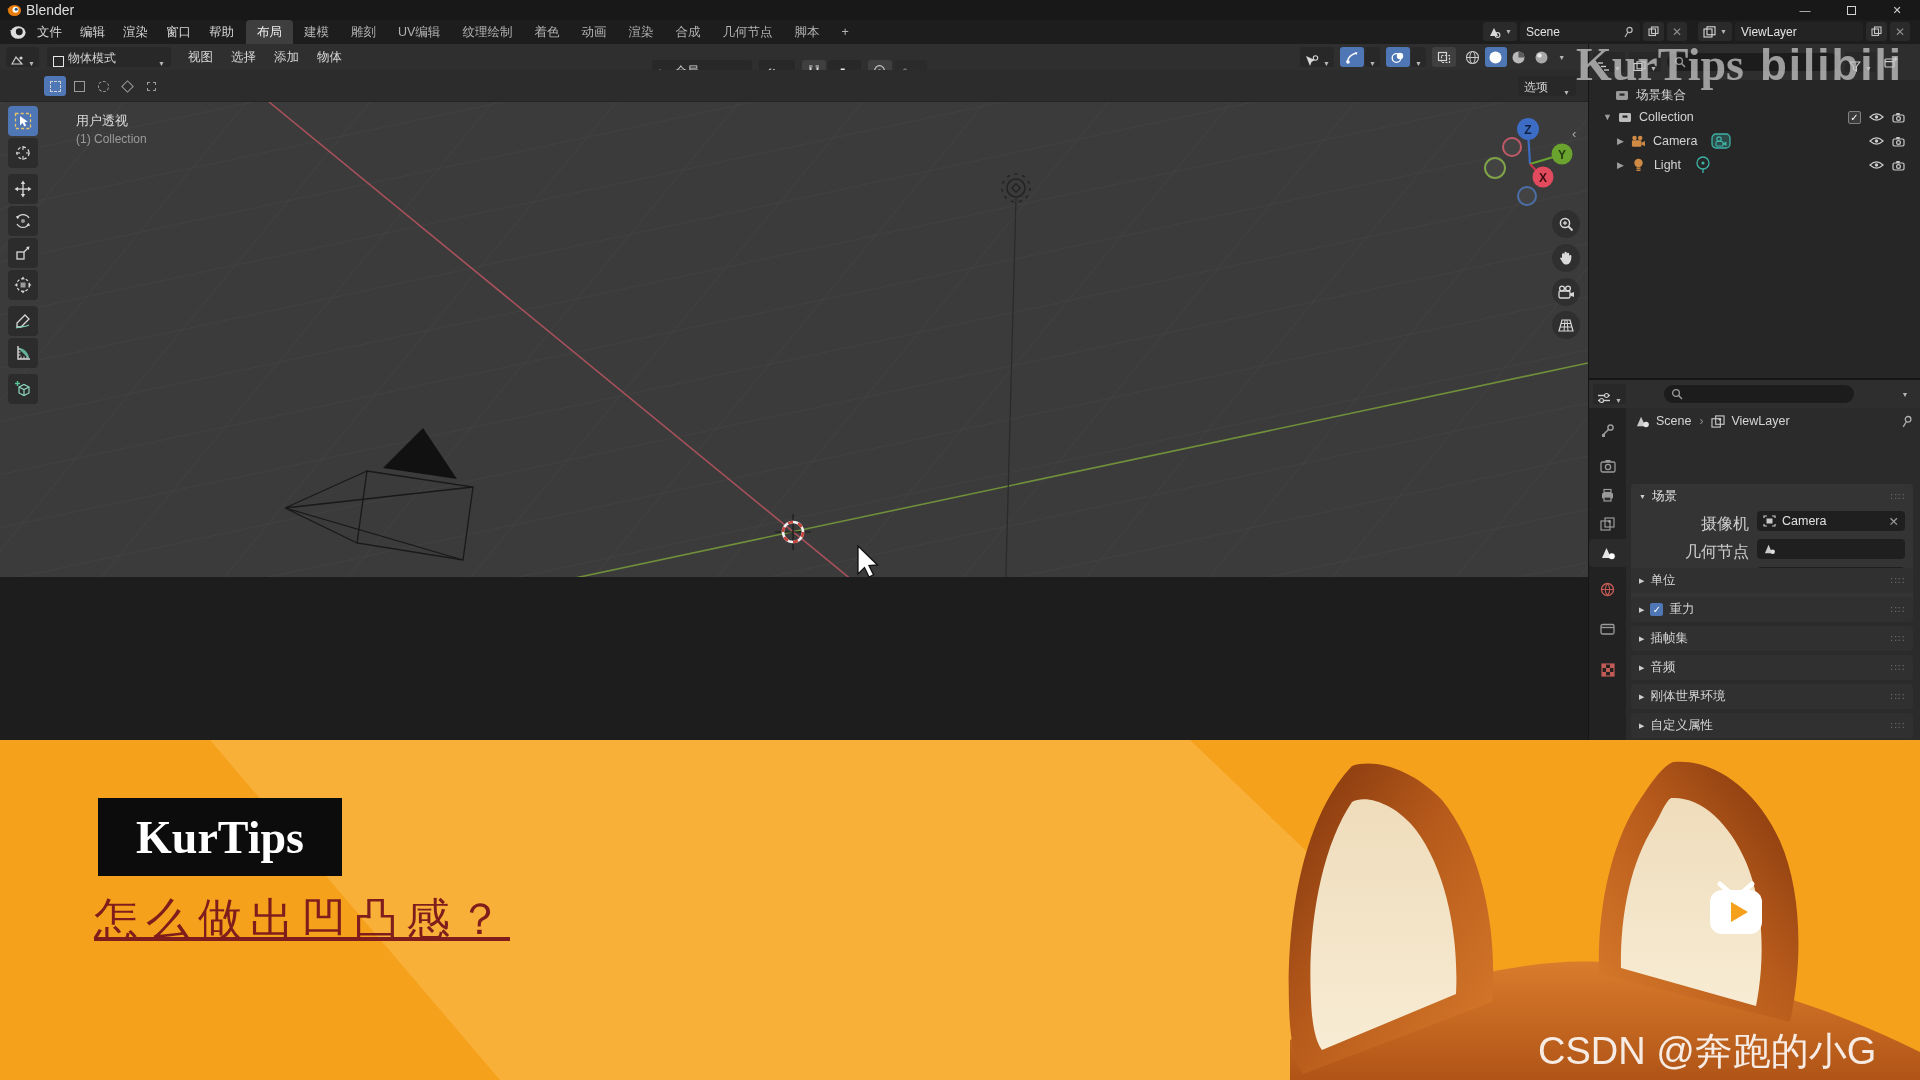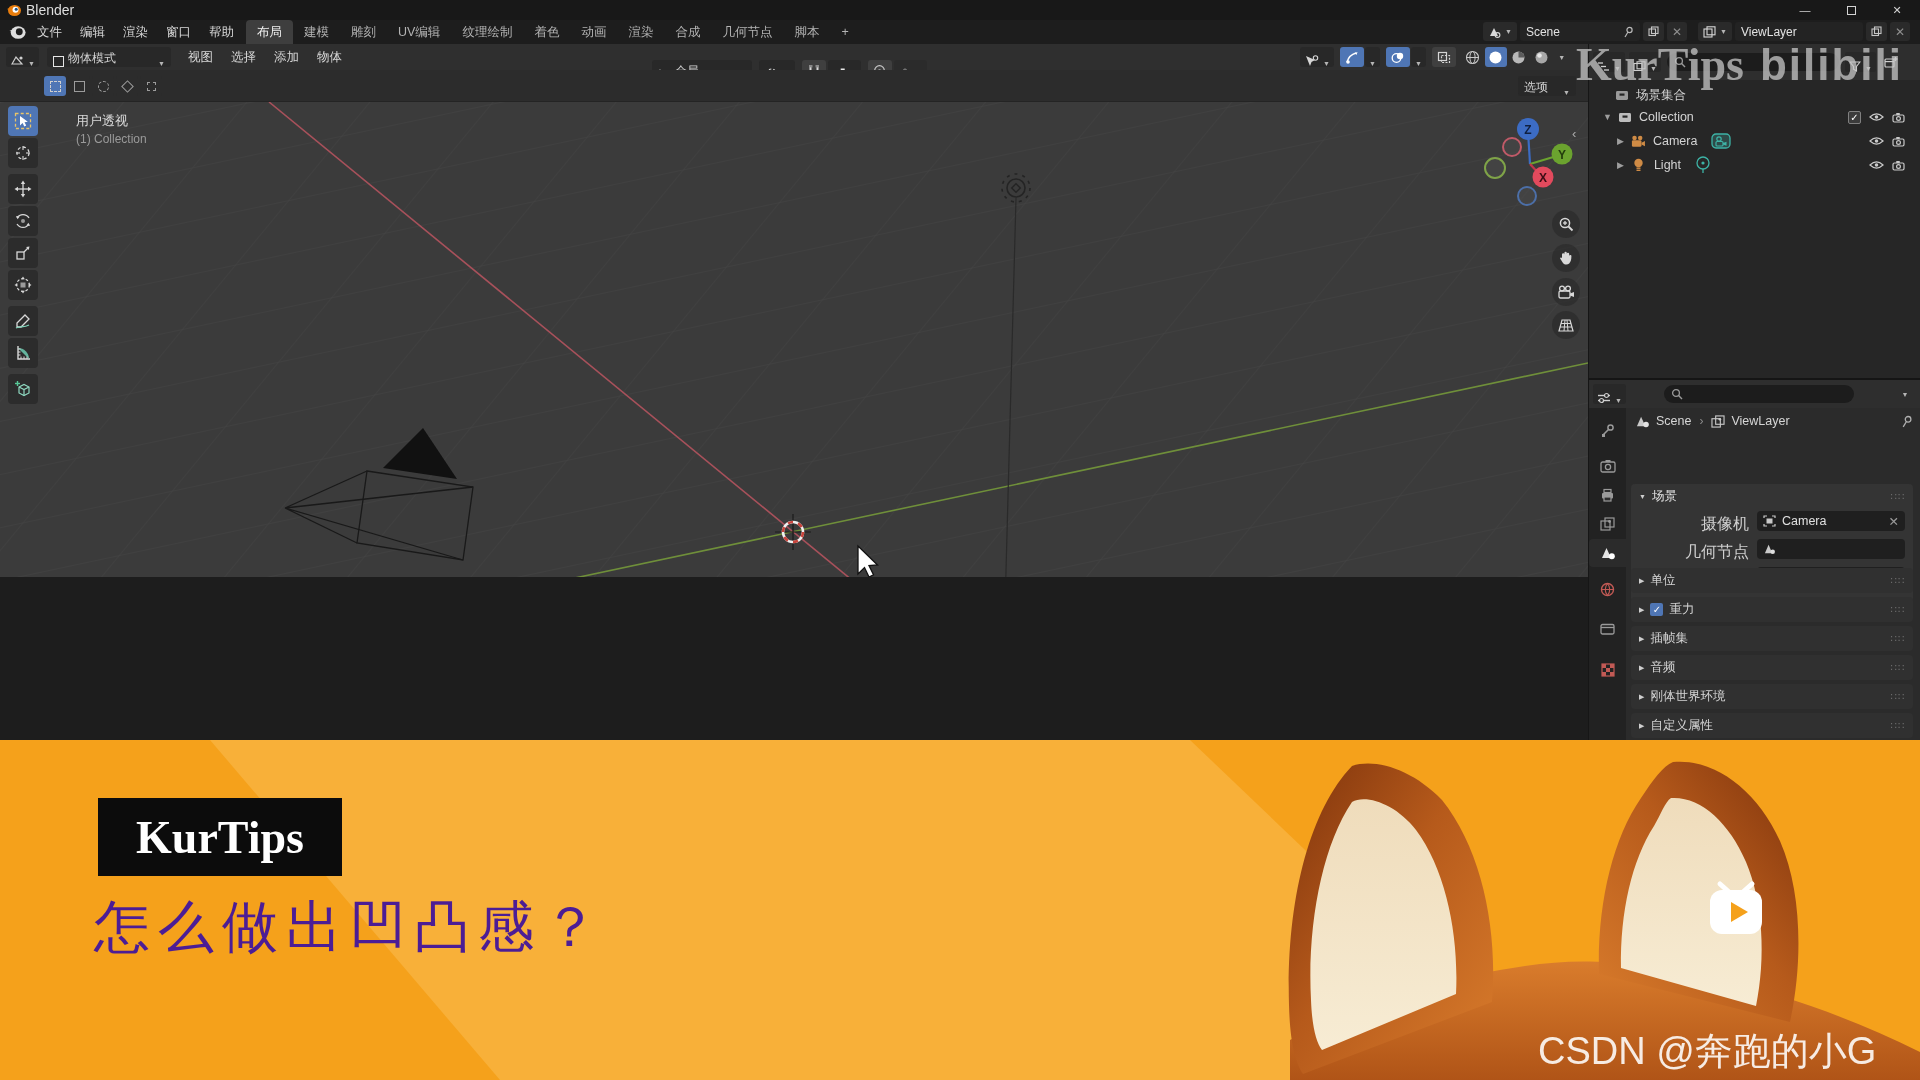--- a/index.html
+++ b/index.html
@@ -66,21 +66,21 @@
   .dots { margin-left:auto; color:#6f6f6f; font-size:10px; letter-spacing:1px; }
   .chk { width:13px; height:13px; border-radius:2px; background:#4f76b5; display:flex; align-items:center; justify-content:center; color:#fff; font-size:10px; }
   .chk.darkc { background:#3b3b3b; border:1px solid #808080; }
 
   
   .banner { left:0; top:740px; width:1920px; height:340px; background:#f5a11b; overflow:hidden; }
   .band { position:absolute; left:0; top:0; width:1920px; height:340px; background:#f8b039;
           clip-path:polygon(210px 0,1190px 0,1546px 340px,500px 340px); }
   .brandbox { position:absolute; left:98px; top:58px; width:244px; height:78px; background:#0c0c0c; display:flex; align-items:center; justify-content:center; }
   .brandtxt { font-family:"Liberation Serif","DejaVu Serif",serif; font-weight:bold; font-size:46px; color:#ffffff; }
-  .bigtitle { position:absolute; left:94px; top:150px; font-size:56px; letter-spacing:8px; color:#4c1d95; font-weight:500; }
+  .bigtitle { position:absolute; left:94px; top:150px; font-size:44px; letter-spacing:8px; color:#7f1d1d; font-weight:500;text-decoration:underline; }
   .subbox { position:absolute; left:755px; top:268px; width:424px; height:54px; background:rgba(91,63,13,.8); display:flex; align-items:center; justify-content:center; }
   .subtxt { font-size:38px; color:#e5372b; letter-spacing:2px; }
   .aitag { position:absolute; right:4px; top:2px; font-size:10px; color:#d9cdb2; }
   .csdn { position:absolute; left:1538px; top:286px; font-size:38px; color:rgba(255,255,255,.88); }
 
   .wm-top { left:1576px; top:38px; display:flex; gap:16px; align-items:baseline; z-index:60; opacity:.75; pointer-events:none; }
   .wm-kur { font-family:"Liberation Serif","DejaVu Serif",serif; font-weight:bold; font-size:46px; color:#c7c7c7; }
   .wm-bili { font-weight:bold; font-size:44px; color:#c7c7c7; letter-spacing:2px; }
 </style>
 </head>

